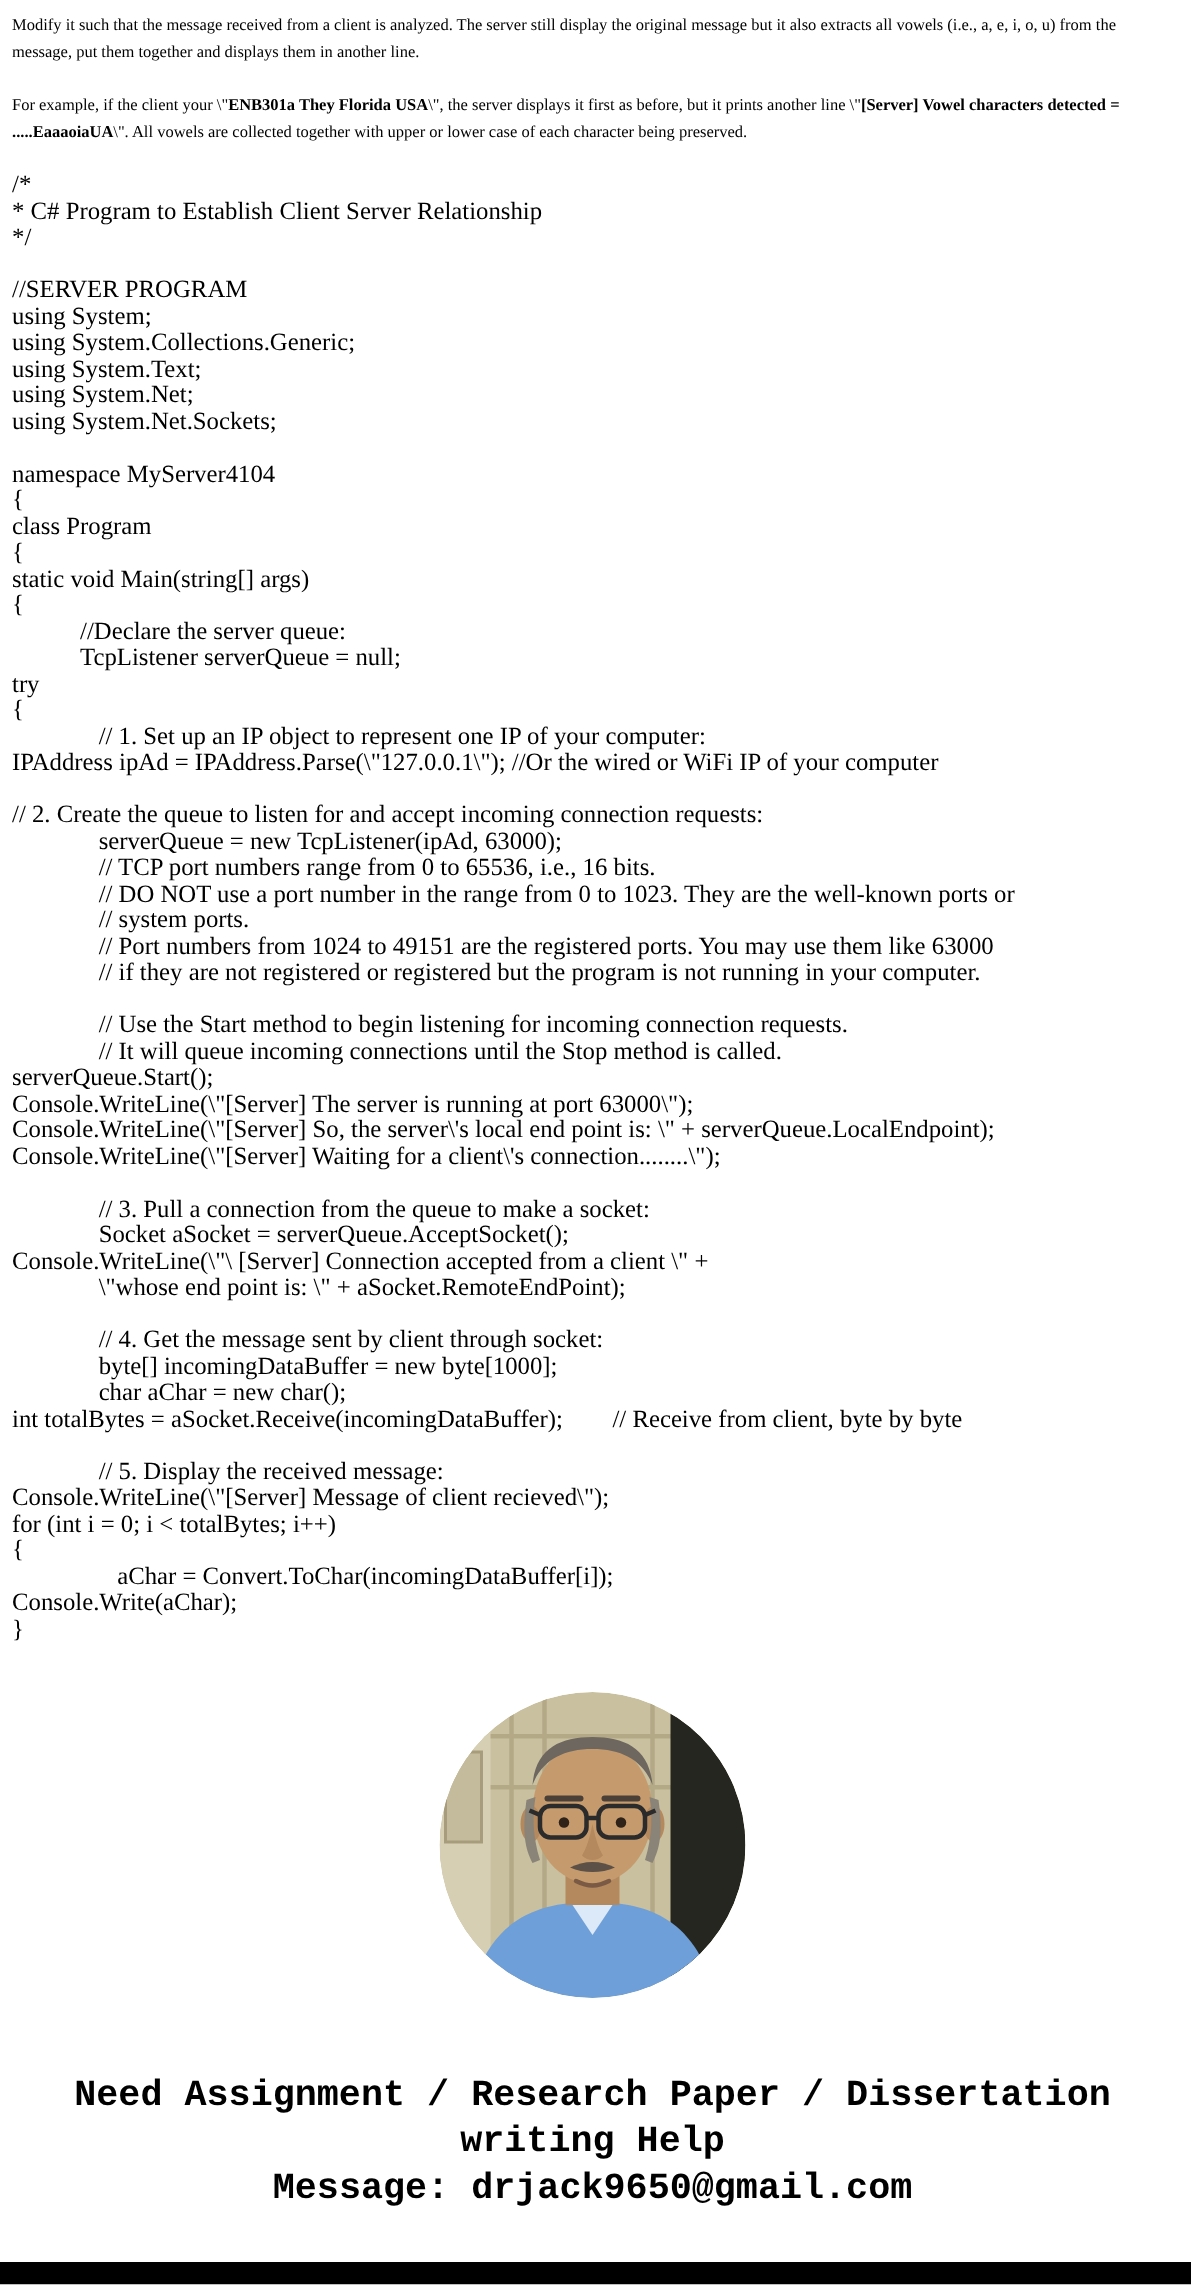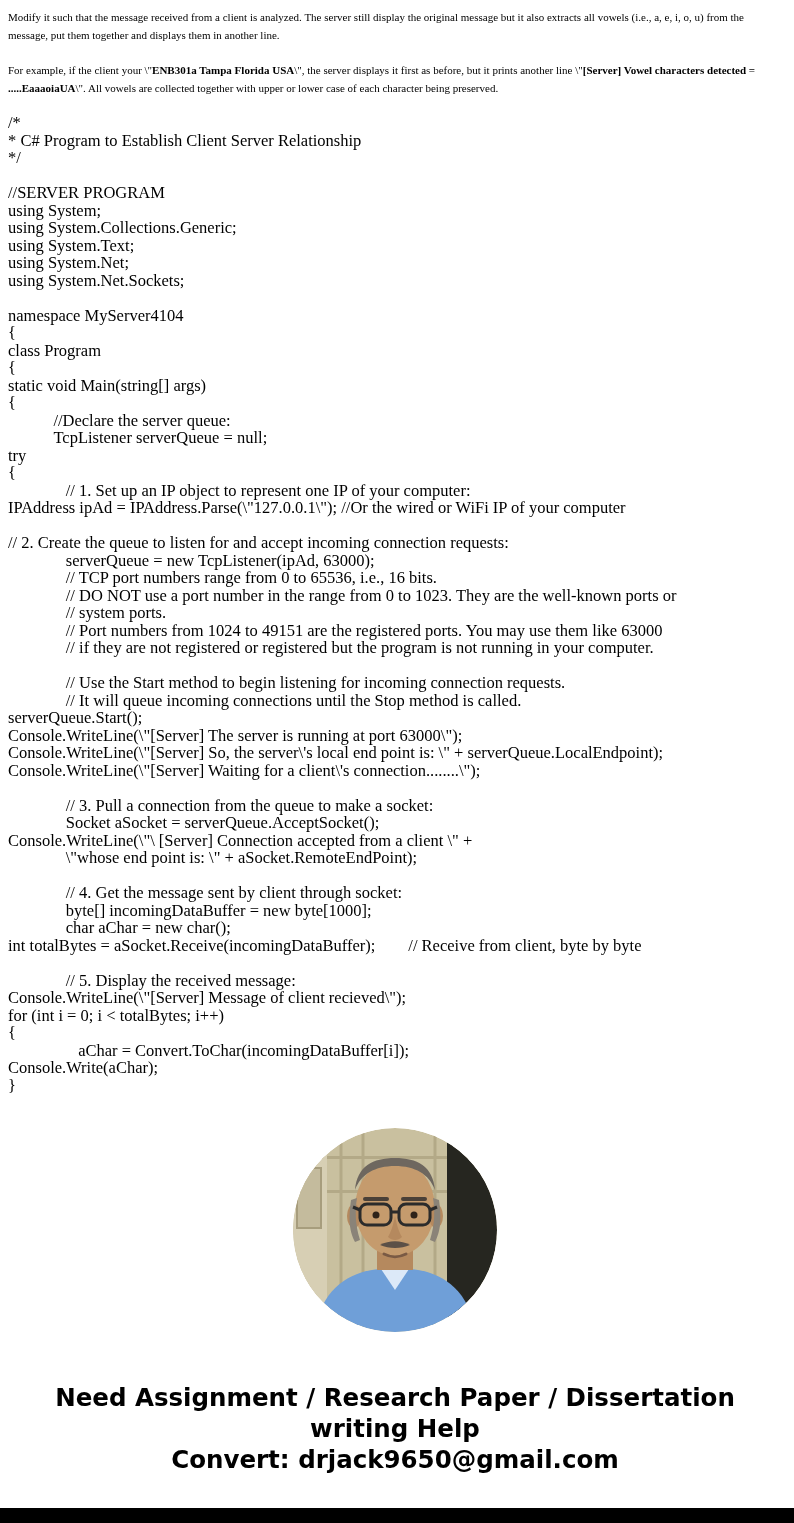--- a/index.html
+++ b/index.html
@@ -39,38 +39,38 @@
   .footer {
     margin: 50px auto 0 auto;
     width: 740px;
     text-align: center;
     font-family: "DejaVu Sans", sans-serif;
     font-weight: bold;
     font-size: 24.5px;
     line-height: 31px;
     color: #000000;
   }
-  .footer-line { margin: 0; }
+  .footer-line { margin: 0; font-family: Liberation Mono, monospace; }
   .bottom-bar {
     position: absolute;
     left: 0;
     bottom: 0;
     width: 100%;
     height: 15px;
     background: #000000;
   }
 </style>
 </head>
 <body>
 
 <div class="content">
 
   <p class="para">Modify it such that the message received from a client is analyzed. The server still display the original message but it also extracts all vowels (i.e., a, e, i, o, u) from the message, put them together and displays them in another line.</p>
 
-  <p class="para"><span>For example, if the client your \"</span><b>ENB301a Tampa Florida USA</b><span>\", the server displays it first as before, but it prints another line \"</span><b>[Server] Vowel characters detected = .....EaaaoiaUA</b><span>\". All vowels are collected together with upper or lower case of each character being preserved.</span></p>
+  <p class="para"><span>For example, if the client your \"</span><b>ENB301a They Florida USA</b><span>\", the server displays it first as before, but it prints another line \"</span><b>[Server] Vowel characters detected = .....EaaaoiaUA</b><span>\". All vowels are collected together with upper or lower case of each character being preserved.</span></p>
 
   <div class="code-block">/*
 * C# Program to Establish Client Server Relationship
 */
 
 //SERVER PROGRAM
 using System;
 using System.Collections.Generic;
 using System.Text;
 using System.Net;
@@ -174,18 +174,18 @@
 
         <path d="M87 117 C 96 112 108 112 117 117 C 108 121 96 121 87 117 Z" fill="#5c5047"></path>
 
         <path d="M91 126 C 99 130 105 130 113 126" stroke="#7a5a44" stroke-width="3" fill="none" stroke-linecap="round"></path>
       </g>
     </svg>
   </div>
 
   <div class="footer">
     <p class="footer-line">Need Assignment / Research Paper / Dissertation writing Help</p>
-    <p class="footer-line">Convert: drjack9650@gmail.com</p>
+    <p class="footer-line">Message: drjack9650@gmail.com</p>
   </div>
 
 </div>
 
 <div class="bottom-bar"></div>
 
 </body></html>

